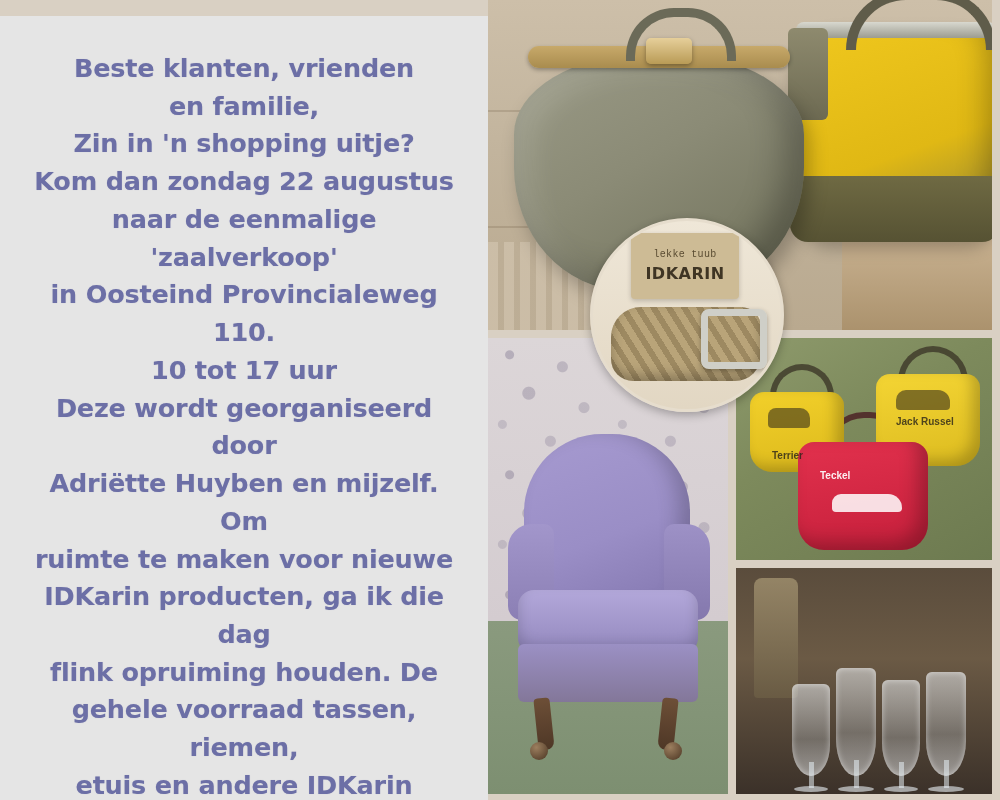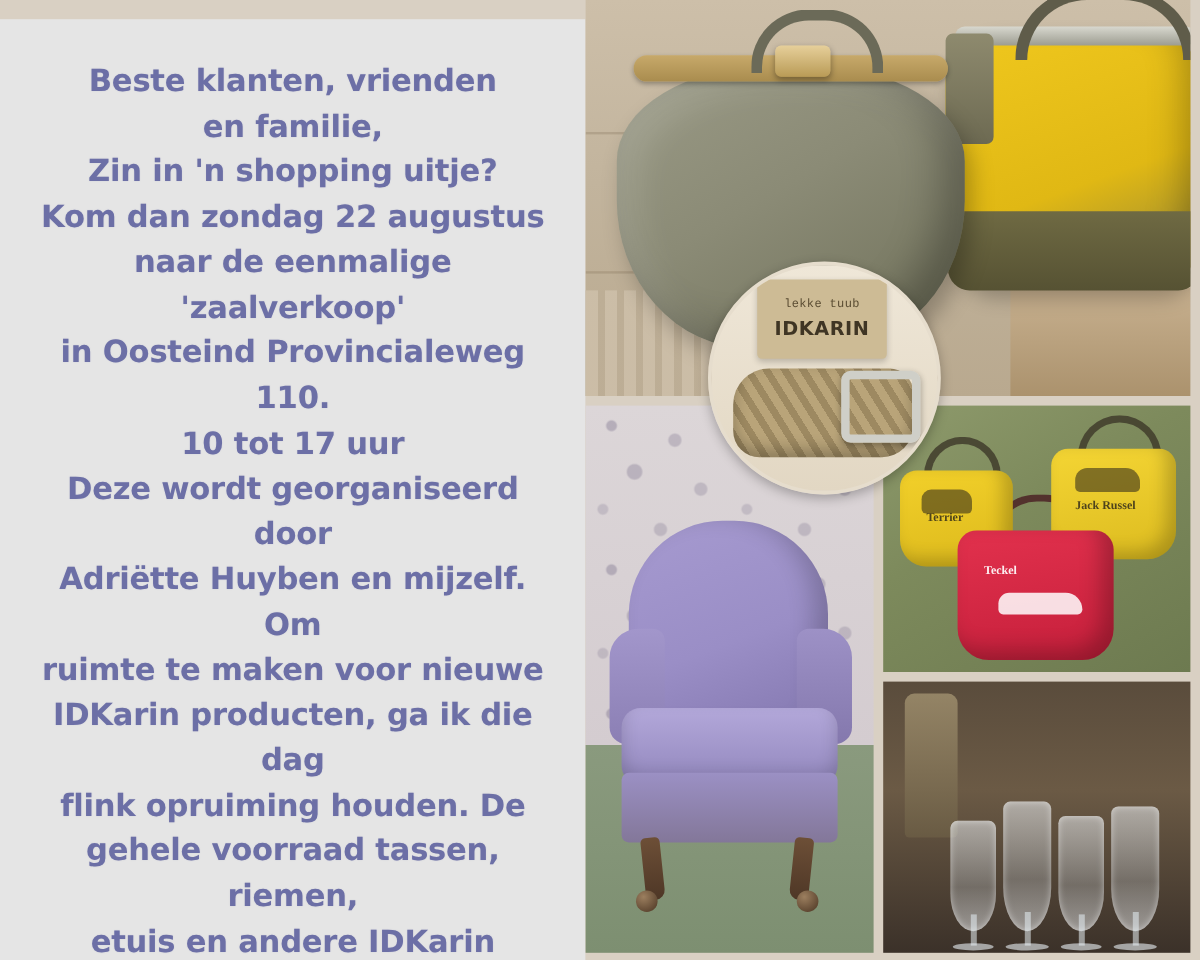--- a/index.html
+++ b/index.html
@@ -383,21 +383,21 @@
     box-shadow: inset -10px -8px 18px rgba(0,0,0,0.25);
   }
   .db-handle {
     position: absolute;
     border: 6px solid rgba(60,55,40,0.8);
     border-bottom: none;
     border-radius: 40px 40px 0 0;
   }
   .db-text {
     position: absolute;
-    font-family: Liberation Serif, serif;
+    font-family: Liberation Sans, sans-serif;
     font-size: 10px;
     font-weight: 700;
     color: rgba(40,35,25,0.8);
   }
   .db-text.white { color: rgba(255,255,255,0.92); }
   .dog-silhouette {
     position: absolute;
     background: rgba(40,35,25,0.55);
     border-radius: 4px;
   }
@@ -514,21 +514,21 @@
     <div class="photo photo-dogbags">
       <div class="db-handle" style="left:34px; top:26px; width:52px; height:30px;"></div>
       <div class="db-handle" style="left:162px; top:8px; width:58px; height:32px;"></div>
       <div class="db-handle" style="left:88px; top:74px; width:74px; height:38px; border-color:rgba(70,20,30,0.75);"></div>
 
       <div class="db-yellow-a"></div>
       <div class="db-yellow-b"></div>
       <div class="db-red"></div>
 
       <div class="dog-silhouette" style="left:32px; top:70px; width:42px; height:20px; border-radius:8px 10px 4px 4px;"></div>
-      <div class="db-text" style="left:36px; top:88px;">Terrier</div>
+      <div class="db-text" style="left:36px; top:112px;">Terrier</div>
 
       <div class="dog-silhouette" style="left:160px; top:52px; width:54px; height:20px; border-radius:10px 12px 4px 4px;"></div>
       <div class="db-text" style="left:160px; top:78px;">Jack Russel</div>
 
       <div class="dog-silhouette" style="left:96px; top:156px; width:70px; height:18px; background:rgba(255,255,255,0.85); border-radius:9px 14px 4px 4px;"></div>
       <div class="db-text white" style="left:84px; top:132px;">Teckel</div>
     </div>
 
     <div class="photo photo-glass">
       <div class="candle-holder"></div>

